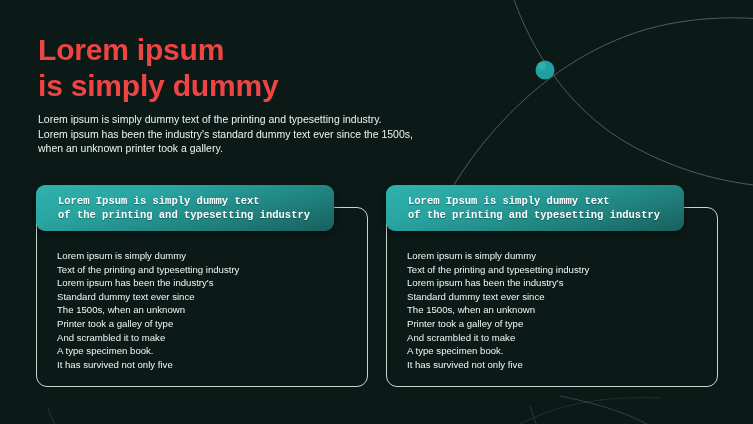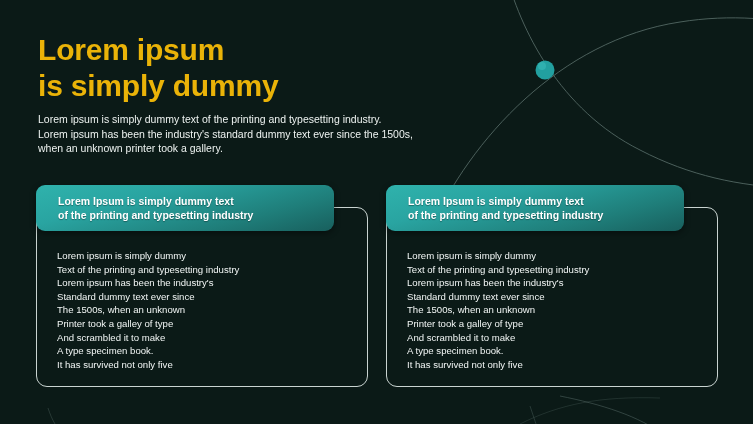--- a/index.html
+++ b/index.html
@@ -31,21 +31,21 @@
   .content {
     position: relative;
     z-index: 3;
     width: 753px;
     height: 424px;
   }
   .title {
     position: absolute;
     left: 38px;
     top: 32px;
-    color: #eab308;
+    color: #ef4444;
     font-size: 30px;
     font-weight: bold;
     line-height: 36px;
     letter-spacing: -0.2px;
     white-space: pre-line;
   }
   .subtitle {
     position: absolute;
     left: 38px;
     top: 112px;
@@ -69,20 +69,21 @@
   .card-head {
     position: absolute;
     top: 185px;
     width: 298px;
     height: 46px;
     border-radius: 9px;
     background: linear-gradient(165deg, #2fb2ac 0%, #29a4a1 32%, #1f7e7a 72%, #185f5d 100%);
     box-shadow: 0 2px 6px rgba(0,0,0,0.45);
     box-sizing: border-box;
     z-index: 4;
+    font-family: Liberation Mono, monospace;
   }
   .card-head-left { left: 36px; }
   .card-head-right { left: 386px; }
   .card-head-text {
     position: absolute;
     left: 22px;
     top: 9px;
     color: #ffffff;
     font-size: 10.5px;
     font-weight: bold;

